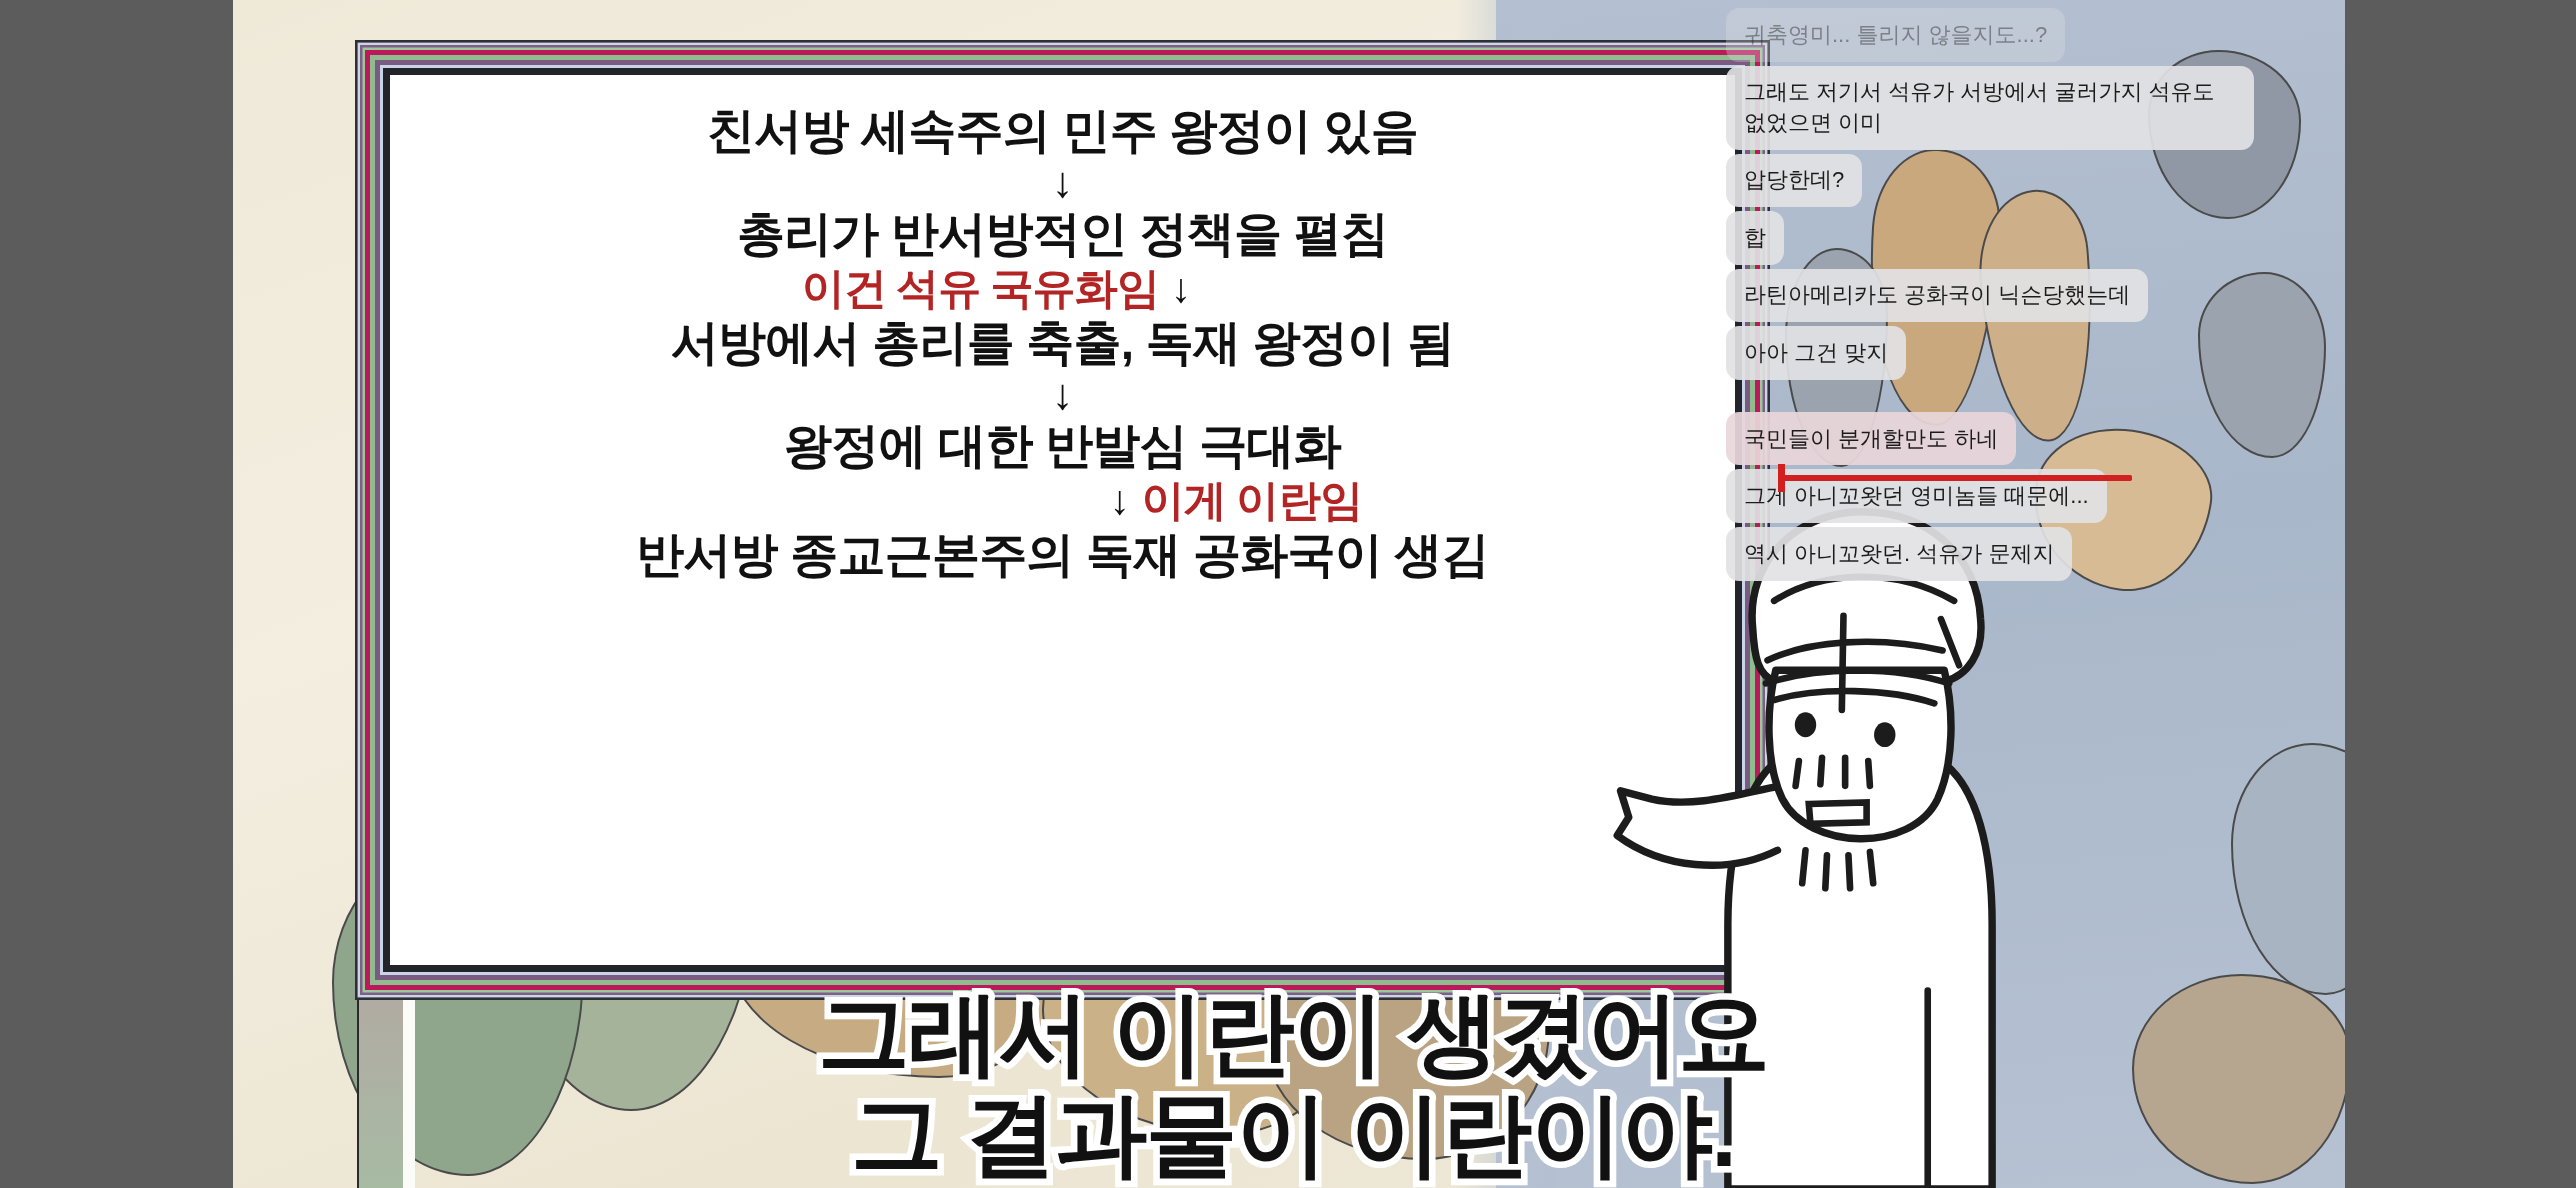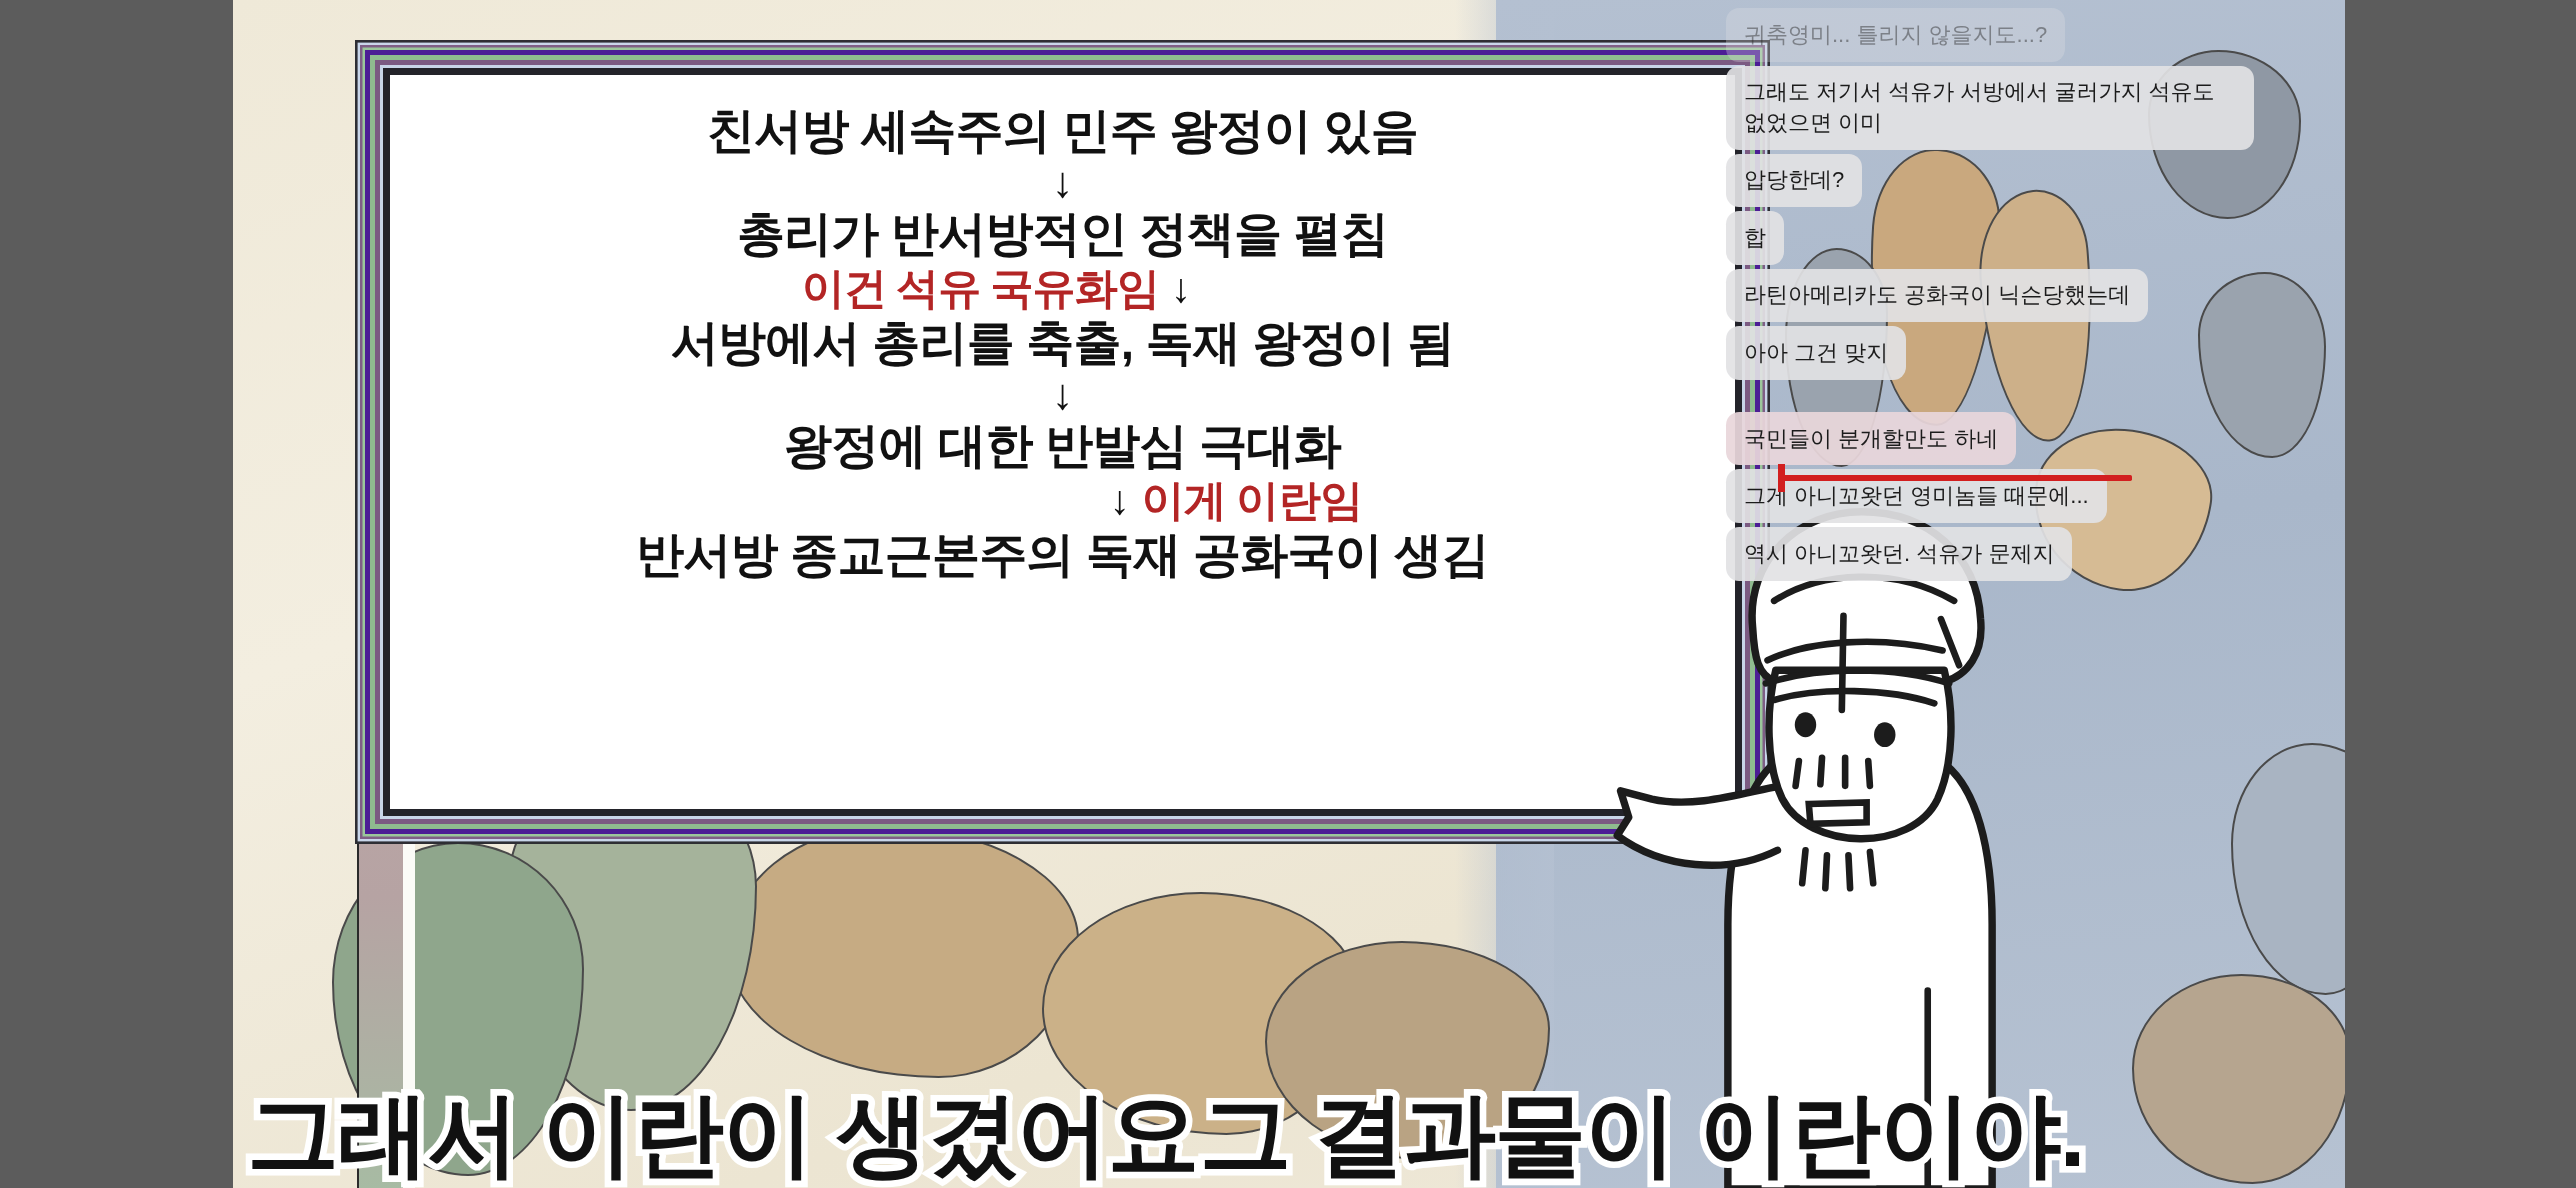--- a/index.html
+++ b/index.html
@@ -62,22 +62,22 @@
   .rock.r13{left:1899px;top:974px;width:215px;height:206px;background:#b6a58f;
     border-radius:50% 50% 45% 55%/45% 40% 60% 55%;}
 
   
   .frame-col{position:absolute;left:124px;top:413px;width:46px;height:776px;z-index:5;
     background:linear-gradient(180deg,#a9bca4 0%,#bfa8a8 22%,#b6a3a3 62%,#a7bba3 100%);
     border:2.5px solid #2a2a2a;}
   .frame-col-outline{position:absolute;left:170px;top:411px;width:11.6px;height:778px;background:#fbfbf7;z-index:5;}
 
   
-  #slide{position:absolute;left:132px;top:50px;width:1395px;height:784px;z-index:20;
-    background:#4c1d95;
+  #slide{position:absolute;left:132px;top:50px;width:1395px;height:940px;z-index:20;
+    background:#be185d;
     box-shadow:0 0 0 2.5px #9bc79b, 0 0 0 5px #7f5f86, 0 0 0 7.4px #c9d6ea, 0 0 0 10px #2e2e34;
     padding:0;}
   .slide-b1{position:absolute;left:5px;top:5px;right:5px;bottom:5px;background:#8fbb8f;}
   .slide-b2{position:absolute;left:10px;top:10px;right:10px;bottom:10px;background:#7b5a82;}
   .slide-b3{position:absolute;left:15px;top:15px;right:15px;bottom:15px;background:#c8d5e8;}
   .slide-b4{position:absolute;left:18px;top:18px;right:18px;bottom:18px;background:#23232a;}
   .slide-inner{position:absolute;left:25px;top:25px;right:25px;bottom:25px;background:#ffffff;
     display:flex;flex-direction:column;align-items:center;justify-content:flex-start;
     padding-top:31px;box-sizing:border-box;}
 
@@ -103,22 +103,22 @@
   .bubble.wide{max-width:528px;}
   .red-underline{position:absolute;right:213px;top:475px;width:350px;height:5.8px;
     background:#d21f1f;z-index:41;border-radius:1.7px;}
   .red-tick{position:absolute;right:560px;top:464px;width:7.4px;height:28px;background:#d21f1f;z-index:41;}
 
   
   #char{position:absolute;left:1371px;top:462px;width:512px;height:727px;z-index:30;}
   .c-svg{width:100%;height:100%;display:block;}
 
   
-  #subs{position:absolute;left:14px;right:0;bottom:5px;z-index:50;text-align:center;
-    display:flex;flex-direction:row;align-items:center;gap:1.7px;}
+  #subs{position:absolute;left:8px;right:0;bottom:5px;z-index:50;text-align:center;
+    display:flex;flex-direction:column;align-items:center;gap:1.7px;}
   .sub{font-family:"Liberation Sans",sans-serif;font-weight:700;font-size:92px;
     color:#111;line-height:1.08;letter-spacing:-1.7px;
     -webkit-text-stroke:13.2px #ffffff;paint-order:stroke fill;}
   .sub.s2{font-size:92px;}
 </style>
 </head>
 <body>
 
 <div id="stage">
 

